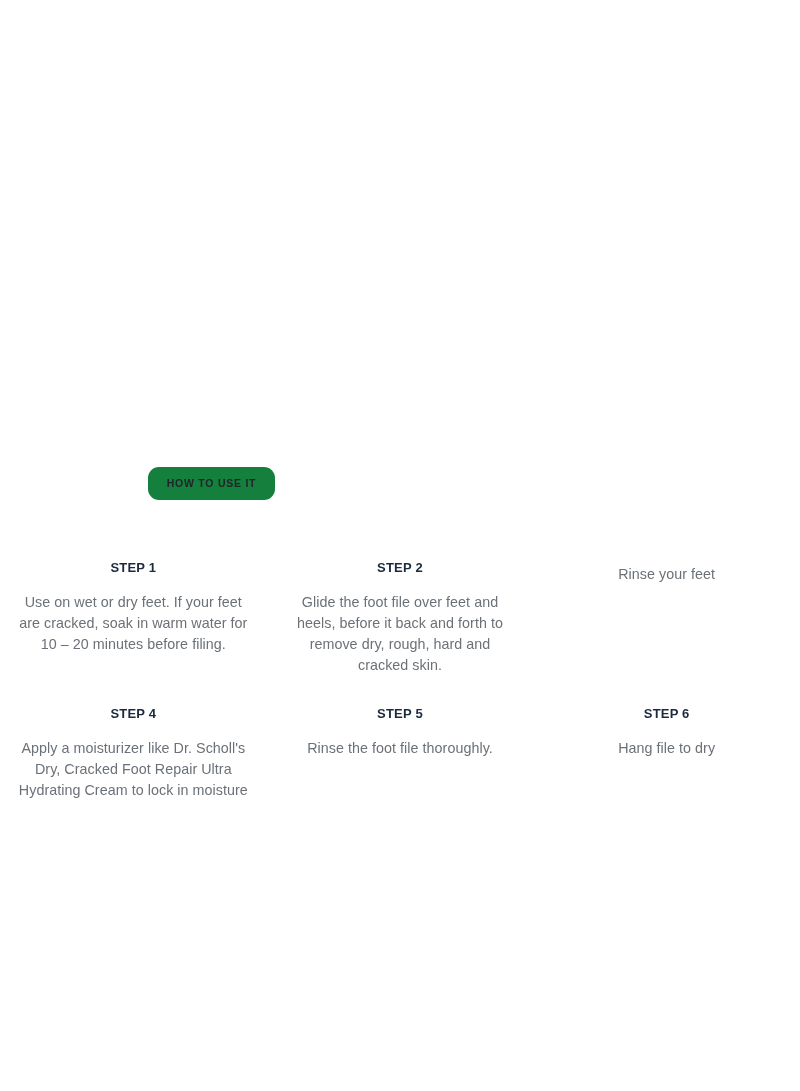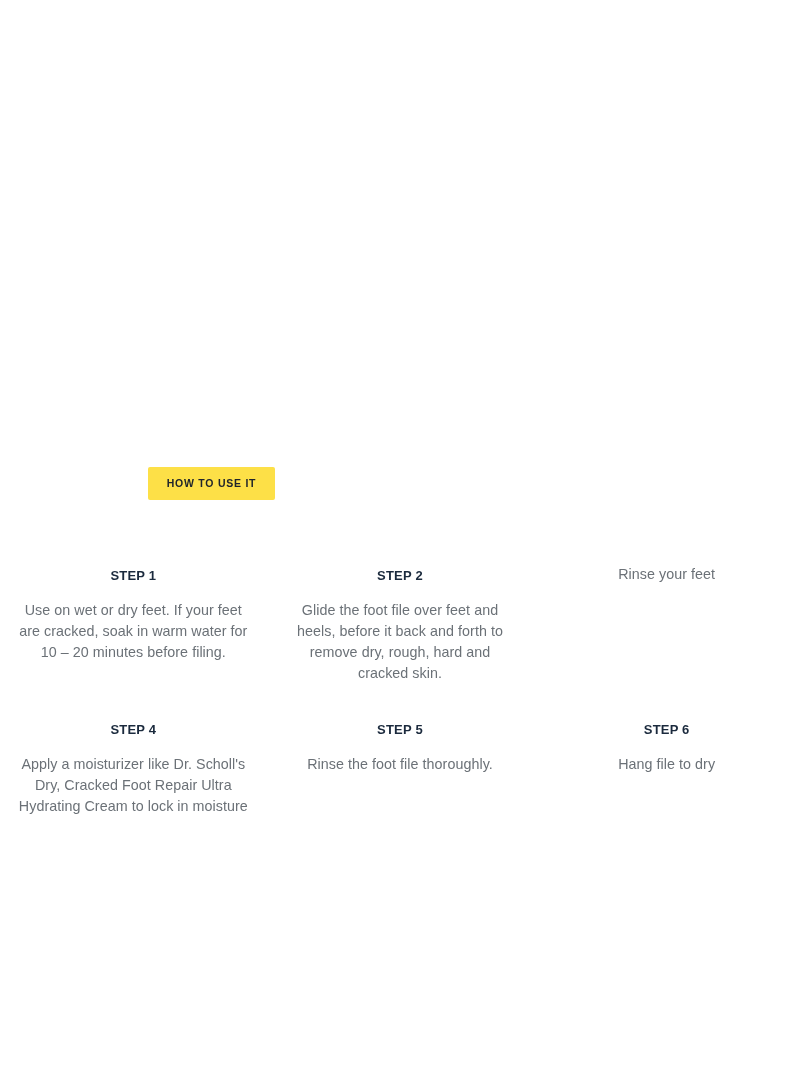--- a/index.html
+++ b/index.html
@@ -32,23 +32,23 @@
     width: 127px;
     height: 33px;
   }
   .cta-button {
     display: flex;
     align-items: center;
     justify-content: center;
     width: 100%;
     height: 100%;
     box-sizing: border-box;
-    background: #fde047;
+    background: #15803d;
     border: 0;
-    border-radius: 2px;
+    border-radius: 11px;
     cursor: pointer;
     padding: 0 6px;
   }
   .cta-label {
     font-family: "Liberation Sans", sans-serif;
     font-size: 10.5px;
     font-weight: bold;
     letter-spacing: 0.75px;
     color: #20252b;
     text-transform: uppercase;
@@ -66,21 +66,21 @@
     grid-template-columns: repeat(3, 1fr);
     row-gap: 22px;
     column-gap: 0;
   }
   .step-cell {
     box-sizing: border-box;
     padding: 0 18px;
     text-align: center;
   }
   .step-title {
-    margin: 12px;
+    margin: 4px;
     font-family: "Liberation Sans", sans-serif;
     font-size: 13px;
     font-weight: bold;
     letter-spacing: 0.2px;
     color: #1b2a3d;
     line-height: 24px;
   }
   .step-text {
     margin: 12px 0 0 0;
     font-family: "Liberation Sans", sans-serif;

